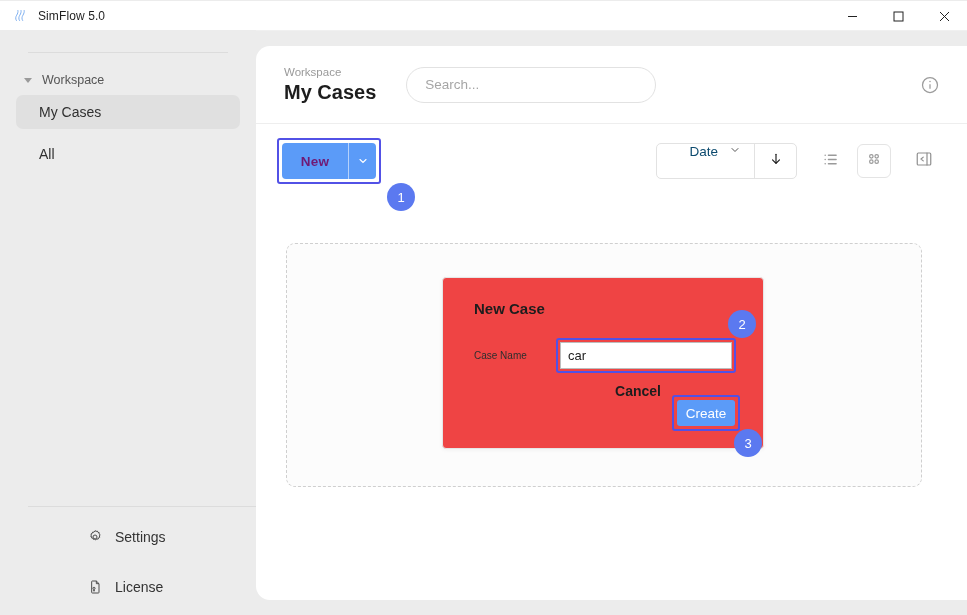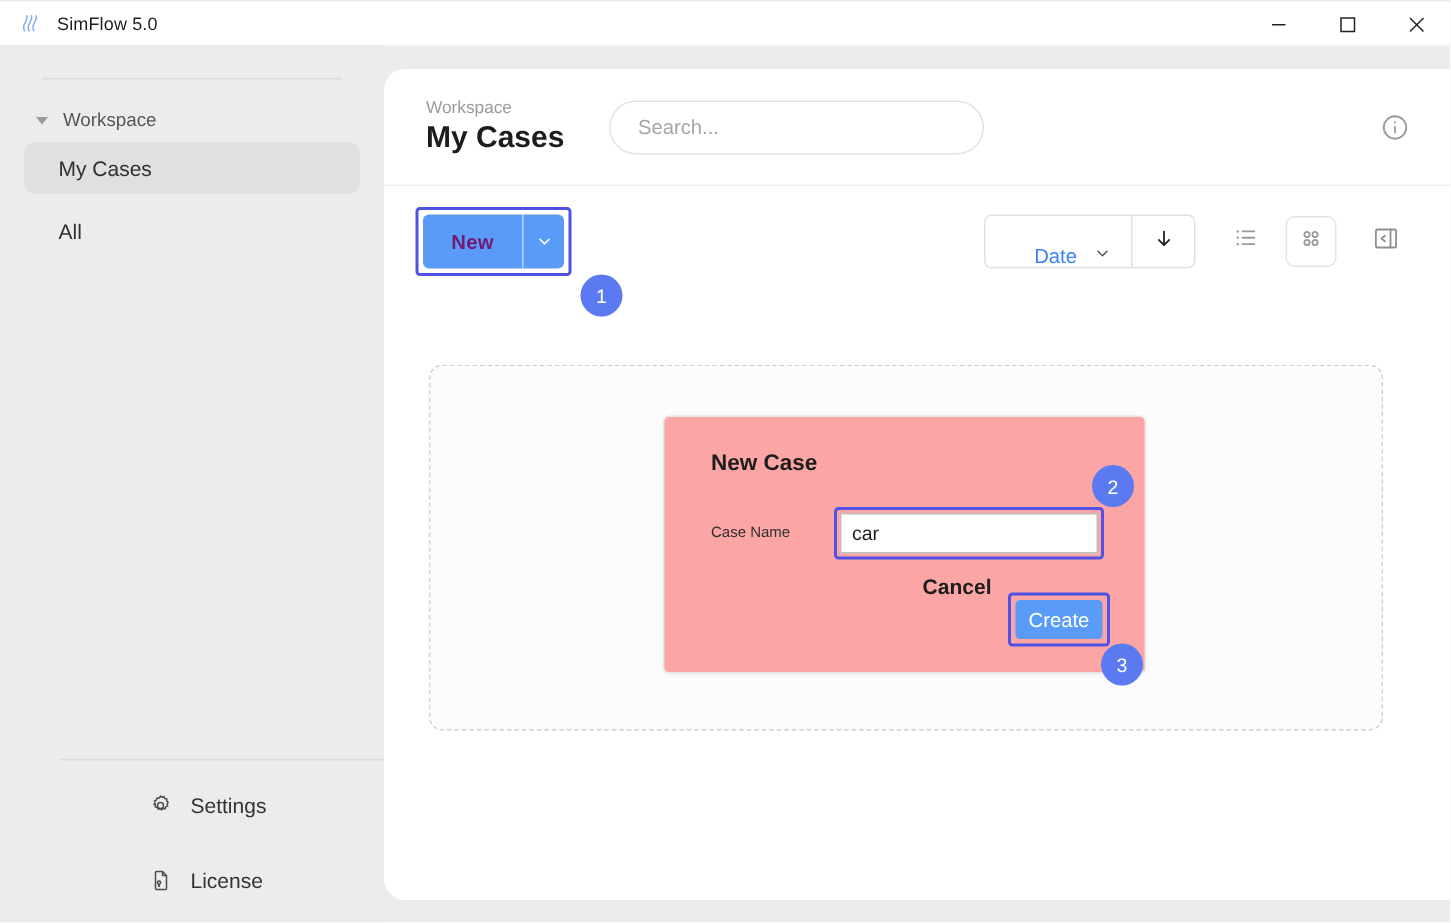--- a/index.html
+++ b/index.html
@@ -110,21 +110,21 @@
     align-items: center;
     padding-left: 23px;
     font-size: 14px;
     color: #303030;
     cursor: pointer;
   }
   .nav-item.active { background: #e0e0e0; }
 
   .sb-bottom {
     position: absolute;
-    left: 12px; bottom: 0;
+    left: 0; bottom: 0;
     width: 308px;
     padding-bottom: 8px;
   }
   .sb-bottom-divider {
     height: 1px;
     background: #dcdcdc;
     margin: 0 28px 0 28px;
   }
   .sb-action {
     display: flex;
@@ -250,25 +250,25 @@
     align-items: center;
   }
   .segment {
     display: flex;
     height: 36px;
     border: 1px solid #e2e2e2;
     border-radius: 5px;
     overflow: hidden;
   }
   .seg-sort {
-    display: flex; align-items: flex-end;
+    display: flex; align-items: flex-start;
     padding: 0 13px 0 16px;
     gap: 11px;
     font-size: 13.5px;
-    color: #3b82f6;
+    color: #0c4a6e;
     cursor: pointer;
     margin-left: 16px;
   }
   .seg-dir {
     width: 42px;
     display: flex; align-items: center; justify-content: center;
     border-left: 1px solid #e2e2e2;
     cursor: pointer;
   }
   .icon-btn {
@@ -290,21 +290,21 @@
     border: 1px dashed #cfcfcf;
     border-radius: 9px;
     background: #fcfcfc;
   }
 
   
   .dialog {
     position: absolute;
     left: 186px; top: 231px;
     width: 322px; height: 172px;
-    background: #fca5a5;
+    background: #ef4444;
     border: 1px solid #e6e6e6;
     border-radius: 4px;
     box-shadow: 0 1px 4px rgba(0,0,0,.05);
   }
   .dlg-title {
     font-size: 15px;
     font-weight: bold;
     color: #1d1d1d;
     padding: 22px 0 0 31px;
   }

